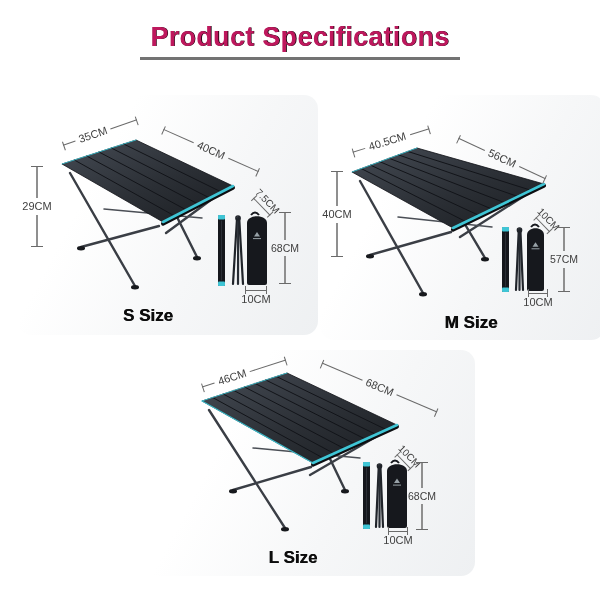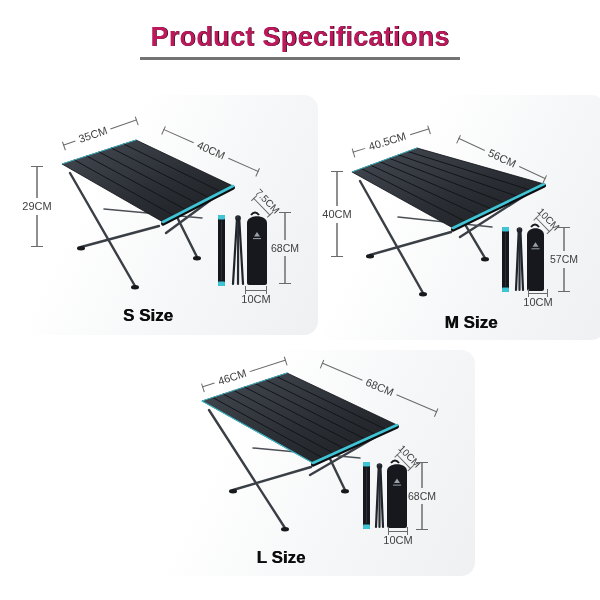--- a/index.html
+++ b/index.html
@@ -324,14 +324,14 @@
     <span class="dim-text">68CM</span>
     <span class="vseg"></span>
     <span class="cap"></span>
   </div>
 
   <div class="dim colw" style="left:238px;top:181px;width:30px;">
     <span class="hline" style="width:20px;"></span>
     <span class="dim-text">10CM</span>
   </div>
 
-  <div class="size-label" style="left:136px;top:198px;">L Size</div>
+  <div class="size-label" style="left:148px;top:198px;">L Size</div>
 </section>
 
 </body></html>

